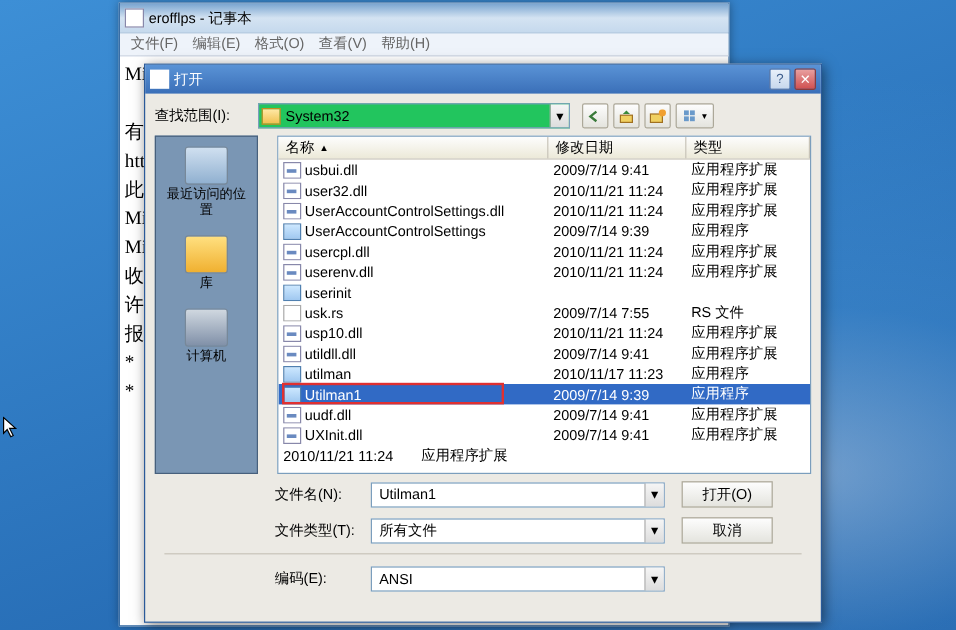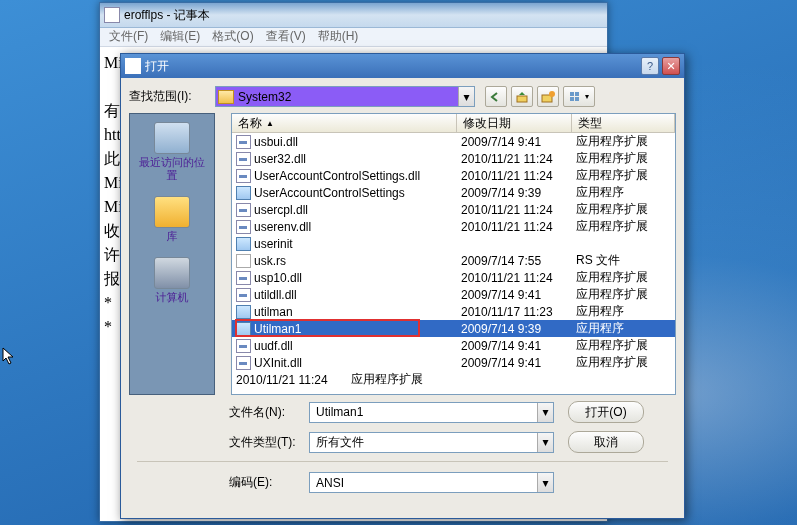--- a/index.html
+++ b/index.html
@@ -17,30 +17,30 @@
 .dialog { position: absolute; left: 120px; top: 53px; width: 565px; height: 466px; background: #eceae4; border: 1px solid #2a5a9a; box-shadow: 2px 2px 10px rgba(0,0,0,0.5); }
 .dlg-title { height: 24px; background: linear-gradient(#5a93d6, #3a6fb8); display: flex; align-items: center; padding: 0 4px; color: #fff; }
 .dlg-title .icon { width: 16px; height: 16px; background: #fff; margin-right: 4px; display: inline-block; }
 .dlg-title .sp { flex: 1; }
 .dlg-title .q { width: 18px; height: 18px; background: linear-gradient(#e8f0fa,#c8d8ec); border: 1px solid #5a7aaa; color: #3a5a8a; display: flex; align-items: center; justify-content: center; font-size: 11px; margin-left: 3px; cursor: pointer; border-radius: 2px;}
 .dlg-title .x { width: 18px; height: 18px; background: linear-gradient(#e8a0a0,#d05050); border: 1px solid #8a3a3a; color: #fff; display: flex; align-items: center; justify-content: center; font-size: 11px; margin-left: 3px; cursor: pointer; border-radius: 2px;}
 
 .dlg-body { position: relative; padding: 8px; }
 .look-row { display: flex; align-items: center; margin-bottom: 6px; }
 .look-row .lbl { width: 86px; }
-.look-row .combo { flex: 0 0 260px; height: 21px; background: #8b5cf6; border: 1px solid #7b9ebd; display: flex; align-items: center; padding-left: 2px; }
+.look-row .combo { flex: 0 0 260px; height: 21px; background: #22c55e; border: 1px solid #7b9ebd; display: flex; align-items: center; padding-left: 2px; }
 .look-row .combo .folder-ico { width: 16px; height: 14px; background: linear-gradient(#ffe9a6,#f0c050); border: 1px solid #c09020; margin-right: 4px; }
 .look-row .combo .arr { margin-left: auto; width: 16px; height: 19px; background: linear-gradient(#f5f5f5,#ddd); border-left: 1px solid #aaa; display: flex; align-items: center; justify-content: center; }
 .nav-btns { display: flex; gap: 4px; margin-left: 10px; }
 .nav-btn { width: 22px; height: 21px; background: linear-gradient(#fdfdfd,#e4e4de); border: 1px solid #aca899; display: flex; align-items: center; justify-content: center; cursor: pointer; border-radius: 2px; }
 .nav-btn.wide { width: 32px; }
 
 .main-area { display: flex; height: 282px; }
 .places { width: 86px; background: #7a96b4; border: 1px solid #47607c; display: flex; flex-direction: column; align-items: center; padding-top: 8px; gap: 14px; }
-.place { display: flex; flex-direction: column; align-items: center; color: #4c1d95; cursor: pointer; }
+.place { display: flex; flex-direction: column; align-items: center; color: #000000; cursor: pointer; }
 .place .ico { width: 36px; height: 32px; background: #cde; border: 1px solid #789; border-radius: 3px; }
 .place .ico.recent { background: linear-gradient(#d0e0f0,#90b0d0); position: relative; }
 .place .ico.lib { background: linear-gradient(#ffe080,#f0b030); }
 .place .ico.pc { background: linear-gradient(#d0d8e0,#8090a8); }
 .place .txt { margin-top: 2px; text-align: center; line-height: 13px; font-size: 11px; }
 
 .filelist-wrap { flex: 1; background: #fff; border: 1px solid #7b9ebd; margin-left: 16px; position: relative; overflow: hidden; }
 .fl-header { display: flex; height: 19px; background: linear-gradient(#fdfdfd,#ece9d8); border-bottom: 1px solid #c8c4b8; }
 .fl-header .col { border-right: 1px solid #c8c4b8; padding: 2px 6px; display: flex; align-items: center; cursor: pointer; }
 .fl-header .col.name { flex: 0 0 225px; }
@@ -58,21 +58,21 @@
 .file-ico.dll::after { content:""; position:absolute; left:2px; top:5px; width:8px; height:3px; background:#6a8ac0; }
 .file-ico.exe { background: linear-gradient(#cde8ff,#a0c8f0); border-color:#5080b0; }
 .file-ico.rs { background: #fff; border-color:#aaa; }
 .highlight-box { position: absolute; border: 2px solid #e03030; pointer-events: none; }
 
 .bottom { padding: 6px 8px 0 100px; }
 .brow { display: flex; align-items: center; margin-bottom: 8px; }
 .brow .lb { width: 80px; }
 .brow .inp { flex: 0 0 245px; height: 21px; background: #fff; border: 1px solid #7b9ebd; display: flex; align-items: center; padding-left: 6px; }
 .brow .inp .arr { margin-left: auto; width: 16px; height: 19px; background: linear-gradient(#f5f5f5,#ddd); border-left: 1px solid #aaa; display:flex;align-items:center;justify-content:center; }
-.brow .btn { margin-left: 14px; width: 76px; height: 22px; background: linear-gradient(#fdfdfd,#e4e4de); border: 1px solid #aca899; cursor: pointer; border-radius: 10px; }
+.brow .btn { margin-left: 14px; width: 76px; height: 22px; background: linear-gradient(#fdfdfd,#e4e4de); border: 1px solid #aca899; cursor: pointer; border-radius: 0; }
 .hr { height: 1px; background: #c8c4b8; margin: 6px 0 10px -92px; }
 
 ::-webkit-scrollbar { width: 16px; background: #ece9d8; }
 ::-webkit-scrollbar-thumb { background: linear-gradient(90deg,#e5e5dd,#c8c4b8); border: 1px solid #aca899; }
 ::-webkit-scrollbar-button { height: 16px; background: linear-gradient(#fdfdfd,#e4e4de); border: 1px solid #aca899; }
 </style>
 </head>
 <body>
 
 <div class="desktop-bg"></div>

